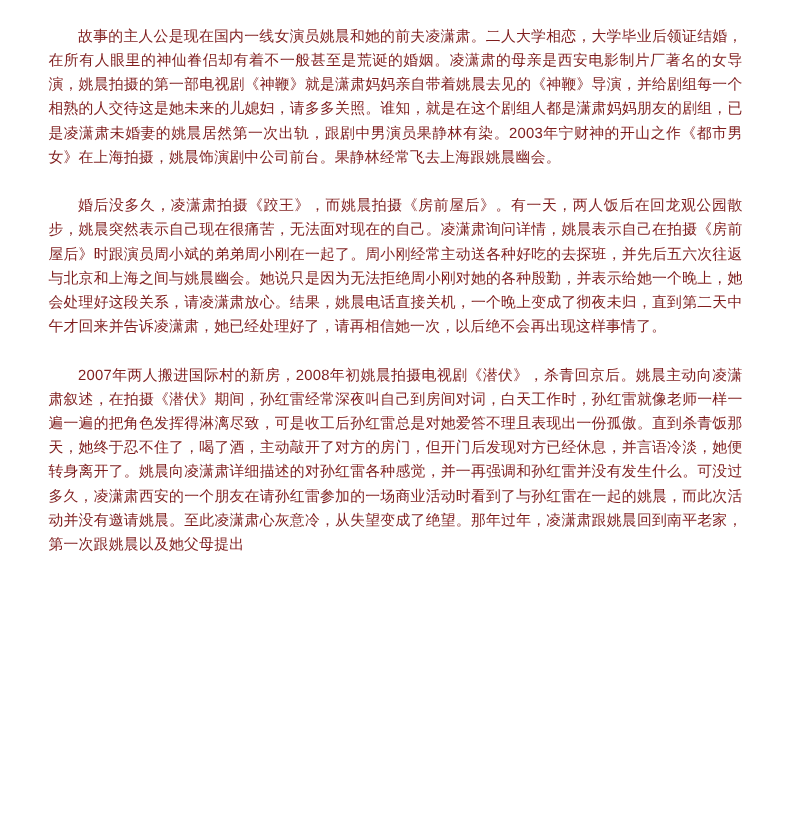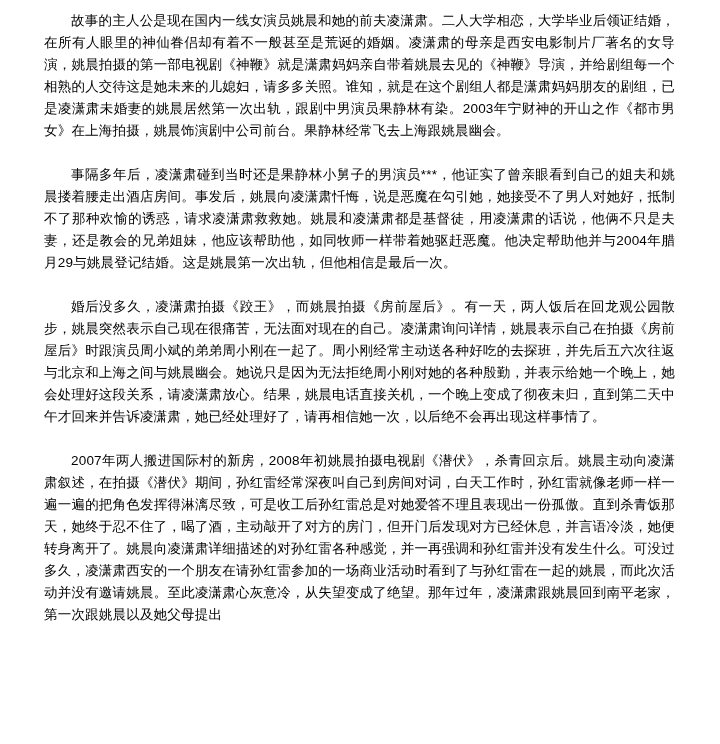--- a/index.html
+++ b/index.html
@@ -14,33 +14,32 @@
   }
   .page {
     box-sizing: border-box;
     width: 720px;
     height: 744px;
     padding: 6px 45px 0 44px;
     overflow: hidden;
     background: #ffffff;
   }
   .para {
-    margin: 4px 0 22px 0;
+    margin: 16px 0 22px 0;
     font-family: "Liberation Sans", sans-serif;
     font-size: 13.5px;
     line-height: 22px;
-    color: #000000;
+    color: #7f1d1d;
     text-align: justify;
     text-justify: inter-ideograph;
     text-indent: 2em;
     letter-spacing: 0.2px;
     word-break: break-all;
   }
 </style>
 </head>
 <body>
 
 <div class="page">
   <p class="para">故事的主人公是现在国内一线女演员姚晨和她的前夫凌潇肃。二人大学相恋，大学毕业后领证结婚，在所有人眼里的神仙眷侣却有着不一般甚至是荒诞的婚姻。凌潇肃的母亲是西安电影制片厂著名的女导演，姚晨拍摄的第一部电视剧《神鞭》就是潇肃妈妈亲自带着姚晨去见的《神鞭》导演，并给剧组每一个相熟的人交待这是她未来的儿媳妇，请多多关照。谁知，就是在这个剧组人都是潇肃妈妈朋友的剧组，已是凌潇肃未婚妻的姚晨居然第一次出轨，跟剧中男演员果静林有染。2003年宁财神的开山之作《都市男女》在上海拍摄，姚晨饰演剧中公司前台。果静林经常飞去上海跟姚晨幽会。</p>
-  <p class="para">事隔多年后，凌潇肃碰到当时还是果静林小舅子的男演员***，他证实了曾亲眼看到自己的姐夫和姚晨搂着腰走出酒店房间。事发后，姚晨向凌潇肃忏悔，说是恶魔在勾引她，她接受不了男人对她好，抵制不了那种欢愉的诱惑，请求凌潇肃救救她。姚晨和凌潇肃都是基督徒，用凌潇肃的话说，他俩不只是夫妻，还是教会的兄弟姐妹，他应该帮助他，如同牧师一样带着她驱赶恶魔。他决定帮助他并与2004年腊月29与姚晨登记结婚。这是姚晨第一次出轨，但他相信是最后一次。</p>
   <p class="para">婚后没多久，凌潇肃拍摄《跤王》，而姚晨拍摄《房前屋后》。有一天，两人饭后在回龙观公园散步，姚晨突然表示自己现在很痛苦，无法面对现在的自己。凌潇肃询问详情，姚晨表示自己在拍摄《房前屋后》时跟演员周小斌的弟弟周小刚在一起了。周小刚经常主动送各种好吃的去探班，并先后五六次往返与北京和上海之间与姚晨幽会。她说只是因为无法拒绝周小刚对她的各种殷勤，并表示给她一个晚上，她会处理好这段关系，请凌潇肃放心。结果，姚晨电话直接关机，一个晚上变成了彻夜未归，直到第二天中午才回来并告诉凌潇肃，她已经处理好了，请再相信她一次，以后绝不会再出现这样事情了。</p>
   <p class="para">2007年两人搬进国际村的新房，2008年初姚晨拍摄电视剧《潜伏》，杀青回京后。姚晨主动向凌潇肃叙述，在拍摄《潜伏》期间，孙红雷经常深夜叫自己到房间对词，白天工作时，孙红雷就像老师一样一遍一遍的把角色发挥得淋漓尽致，可是收工后孙红雷总是对她爱答不理且表现出一份孤傲。直到杀青饭那天，她终于忍不住了，喝了酒，主动敲开了对方的房门，但开门后发现对方已经休息，并言语冷淡，她便转身离开了。姚晨向凌潇肃详细描述的对孙红雷各种感觉，并一再强调和孙红雷并没有发生什么。可没过多久，凌潇肃西安的一个朋友在请孙红雷参加的一场商业活动时看到了与孙红雷在一起的姚晨，而此次活动并没有邀请姚晨。至此凌潇肃心灰意冷，从失望变成了绝望。那年过年，凌潇肃跟姚晨回到南平老家，第一次跟姚晨以及她父母提出</p>
 </div>
 
 </body></html>

